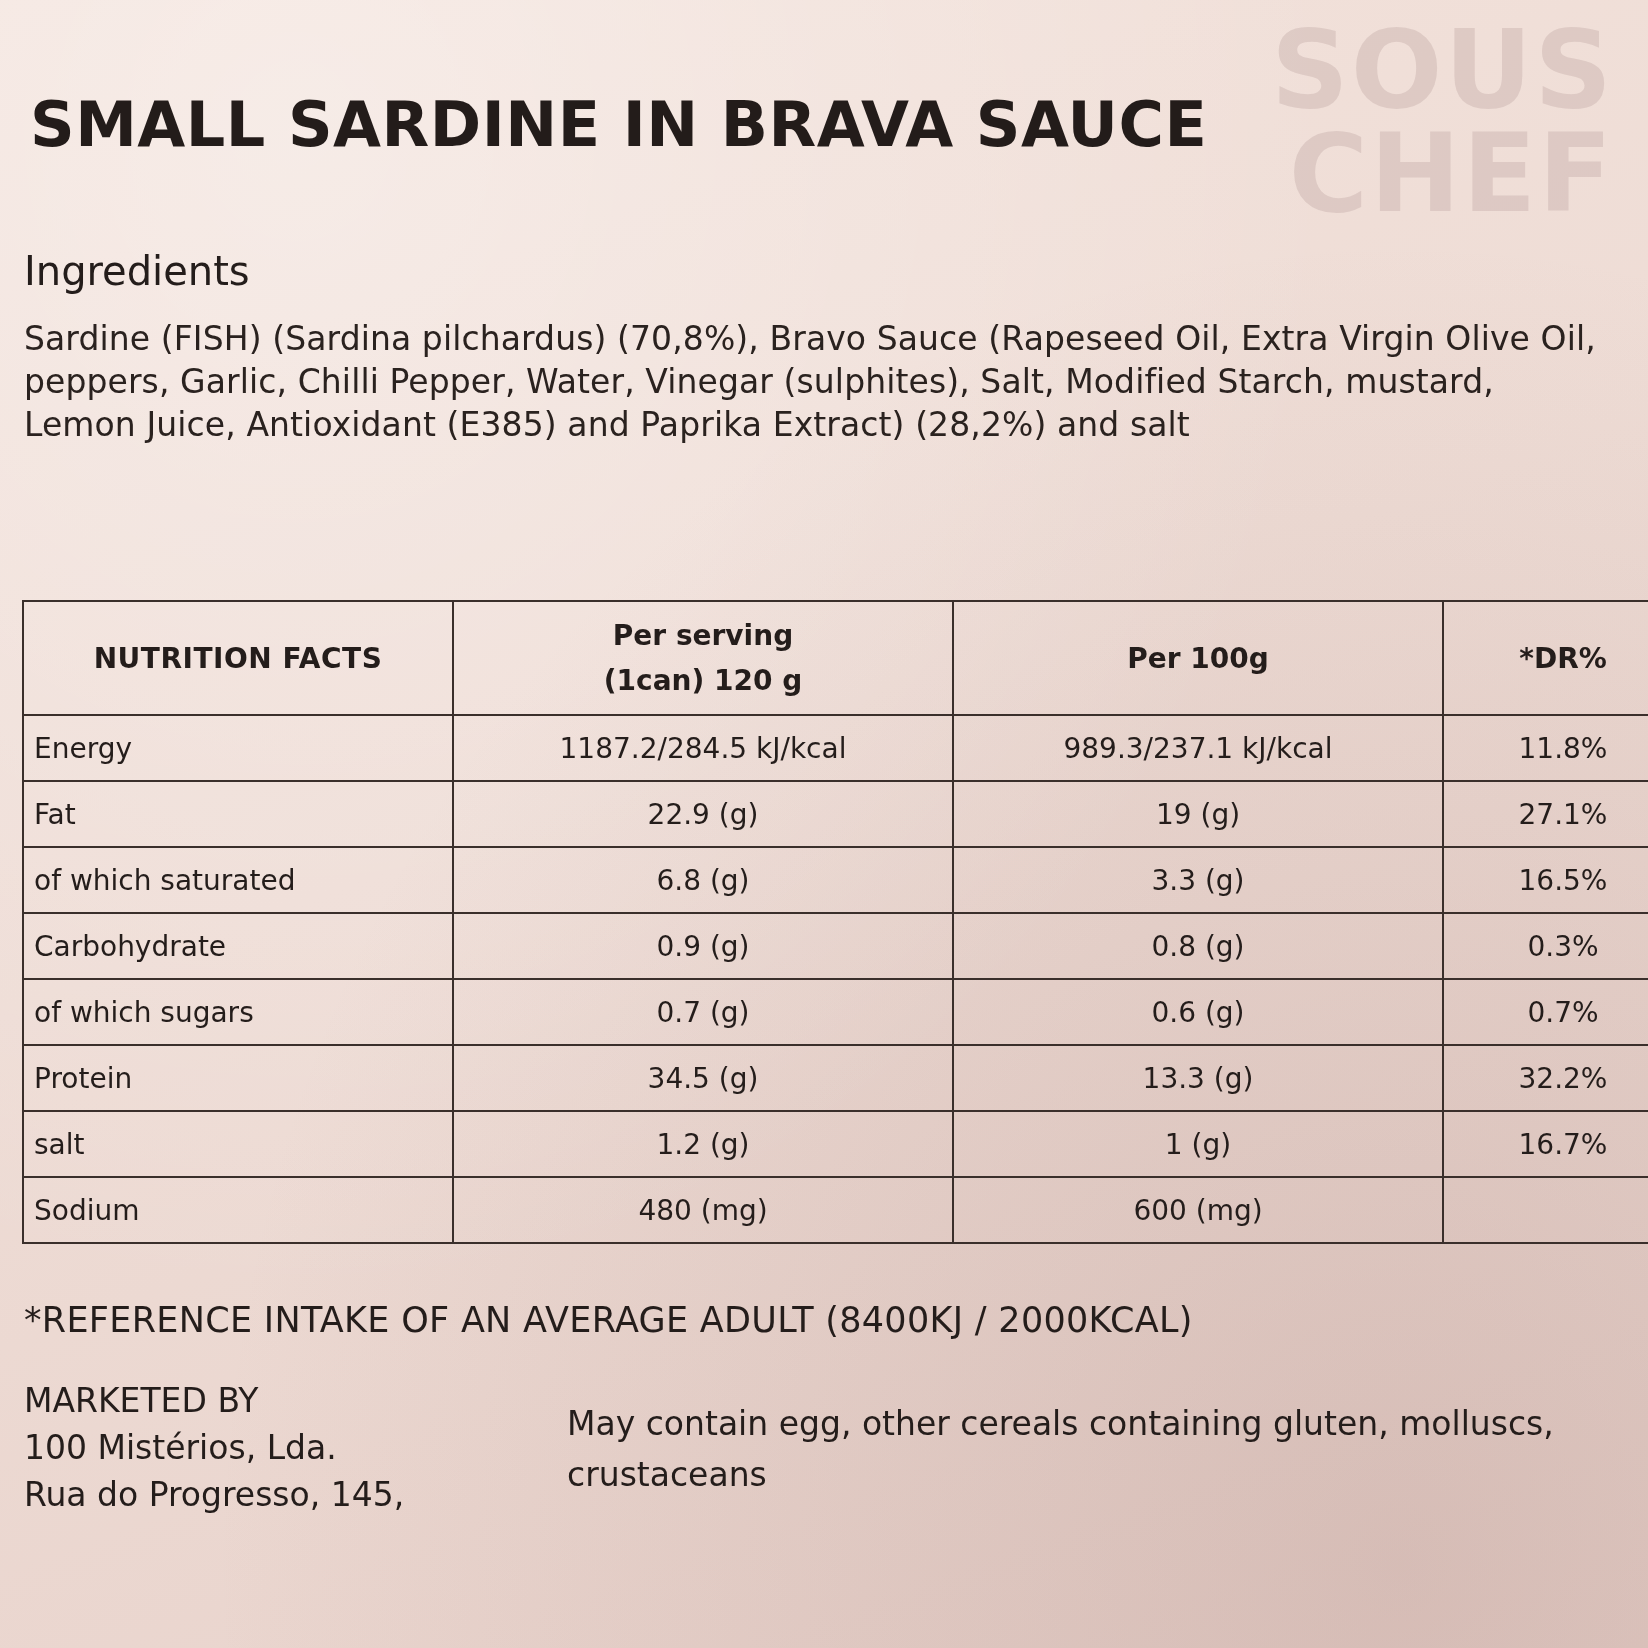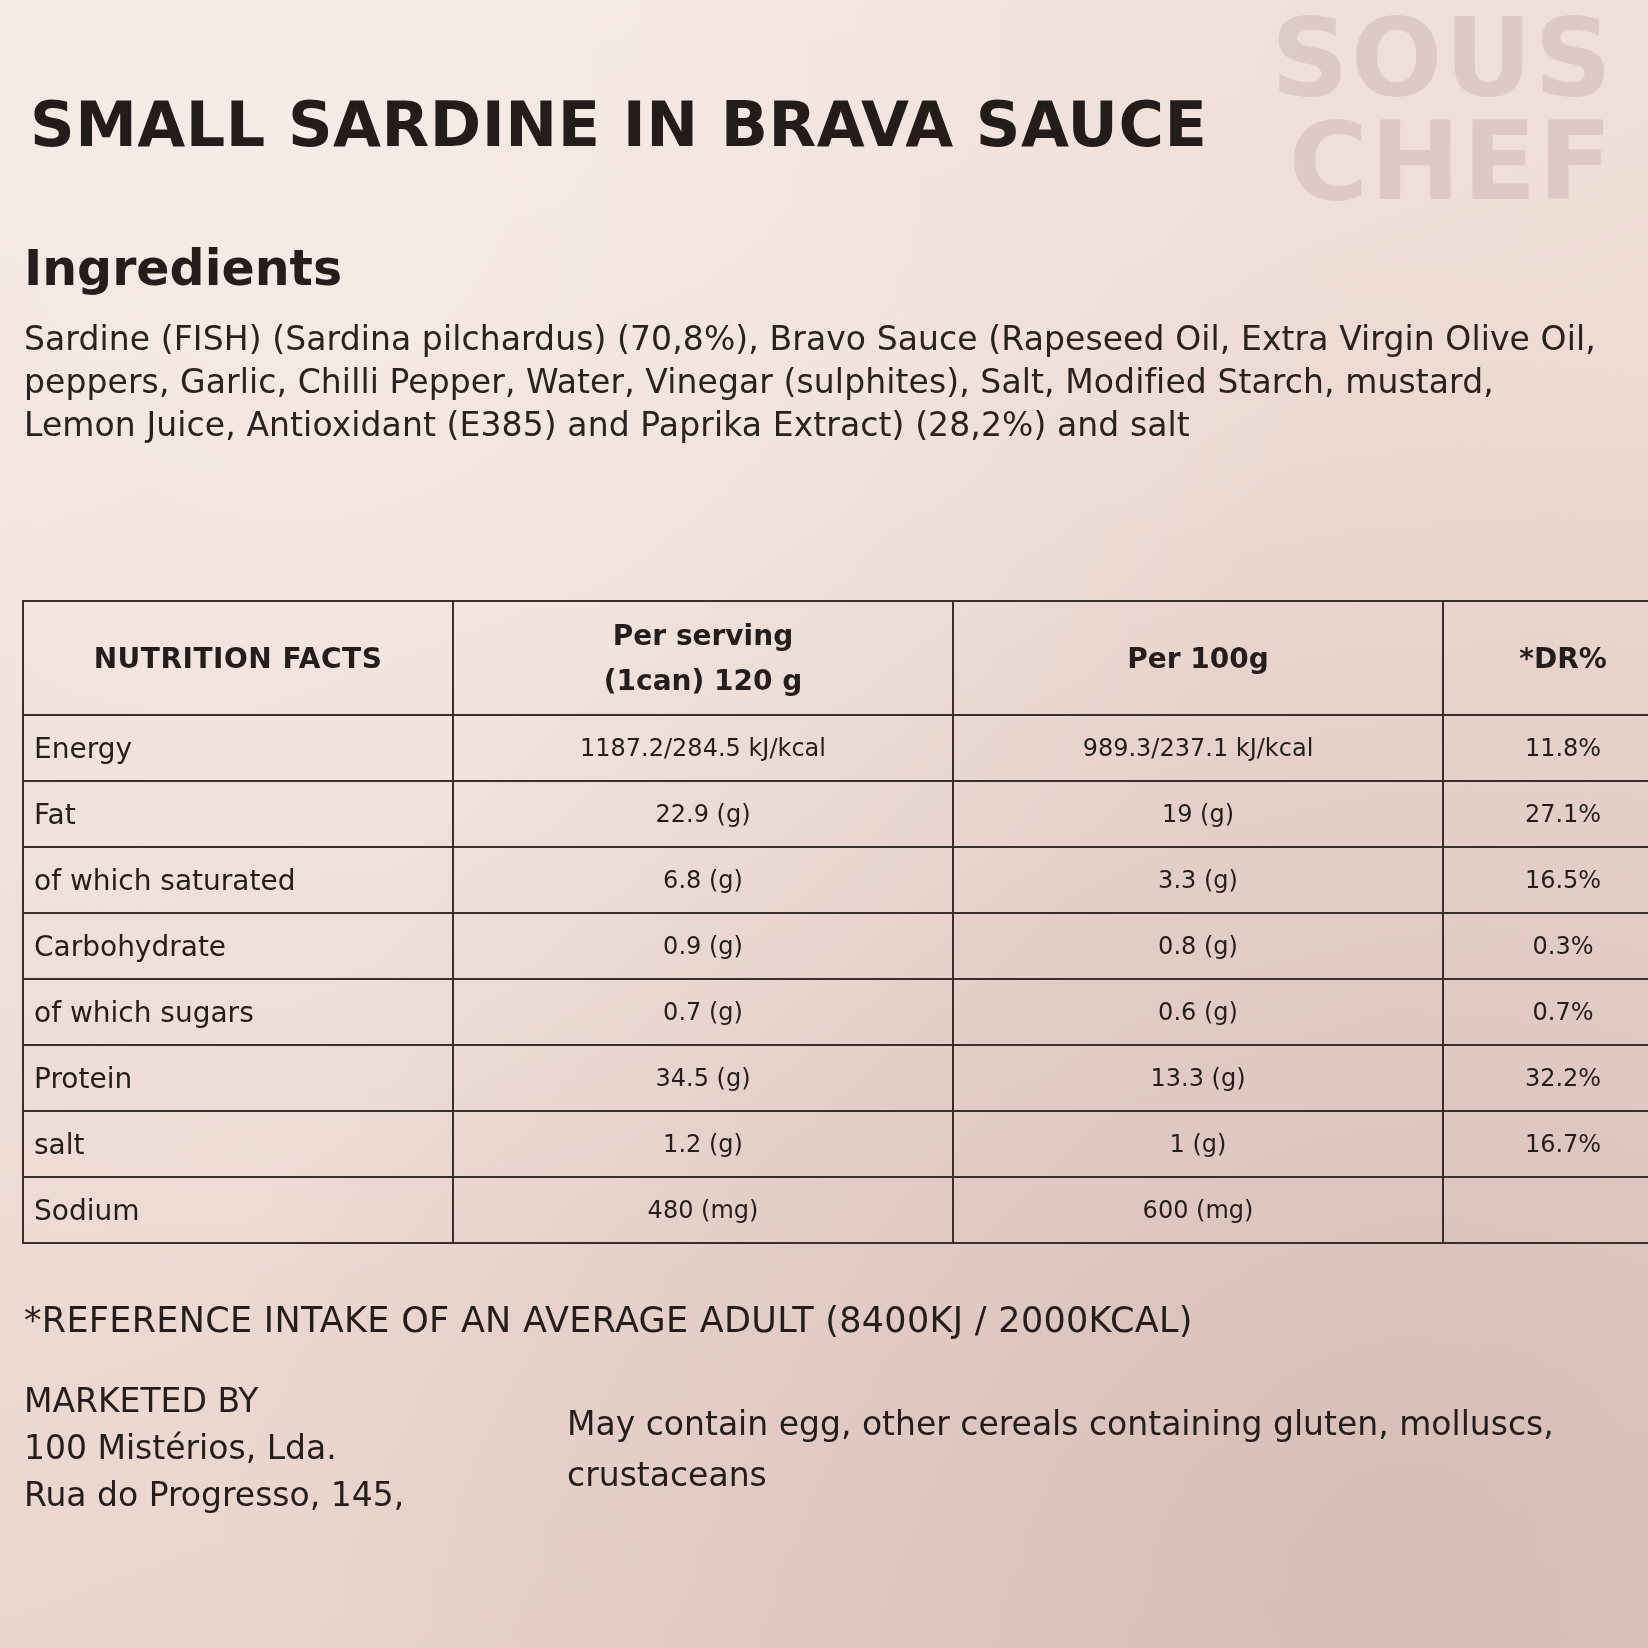--- a/index.html
+++ b/index.html
@@ -19,21 +19,21 @@
   .page {
     position: absolute;
     inset: 0;
     background:
       radial-gradient(ellipse at 18% 8%, rgba(255,255,255,0.35), rgba(255,255,255,0) 55%),
       radial-gradient(ellipse at 85% 95%, rgba(150,110,105,0.22), rgba(150,110,105,0) 60%),
       linear-gradient(160deg, #f3e3dc 0%, #eedcd5 45%, #e7d1ca 100%);
   }
   .watermark {
     position: absolute;
-    top: 6px;
+    top: 18px;
     right: 34px;
     text-align: right;
     font-family: "DejaVu Sans", sans-serif;
     font-weight: 700;
     font-size: 108px;
     line-height: 0.96;
     letter-spacing: 2px;
     color: rgba(150,122,118,0.20);
     pointer-events: none;
     user-select: none;
@@ -51,23 +51,23 @@
     top: 88px;
     font-size: 62px;
     font-weight: 700;
     letter-spacing: 0.5px;
     color: #231c1a;
     white-space: nowrap;
   }
   .ing-heading {
     position: absolute;
     left: 2px;
-    top: 240px;
-    font-size: 49px;
-    font-weight: 700;
+    top: 248px;
+    font-size: 40px;
+    font-weight: 400;
     color: #241d1b;
   }
   .ing-body {
     position: absolute;
     left: 2px;
     top: 318px;
     width: 1590px;
     font-size: 33px;
     line-height: 1.30;
     color: #2a221f;
@@ -115,21 +115,21 @@
   table.nutrition tbody td {
     height: 52px;
   }
   td.rowlabel {
     text-align: left;
     font-size: 28px;
   }
   td.val {
     text-align: center;
     font-weight: 700;
-    font-size: 24px;
+    font-size: 28px;
   }
   .reference {
     position: absolute;
     left: 2px;
     top: 1300px;
     font-size: 35px;
     letter-spacing: 0.3px;
     color: #241d1b;
   }
   .marketed {

